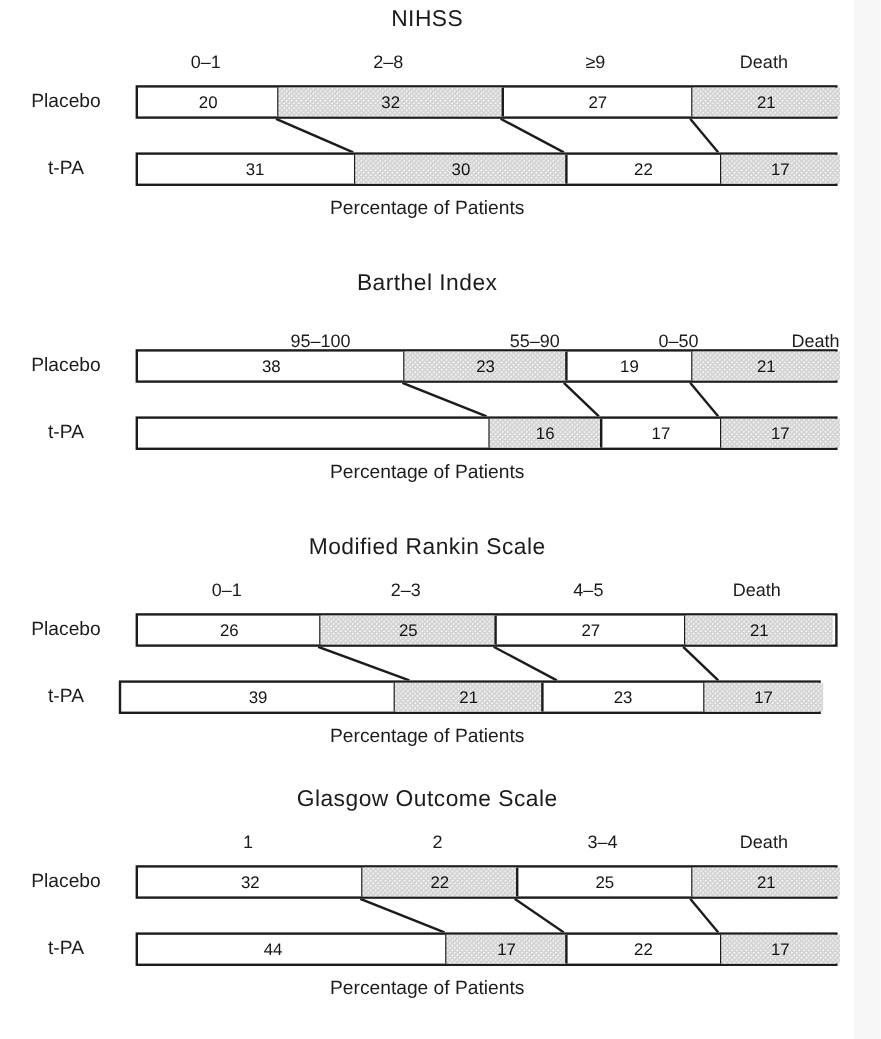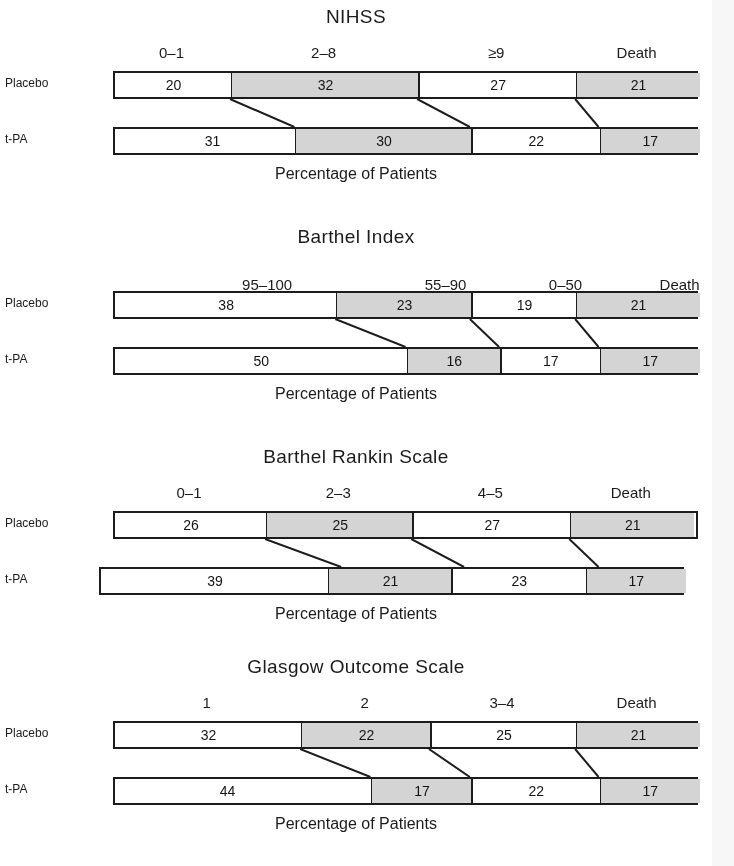--- a/index.html
+++ b/index.html
@@ -54,23 +54,23 @@
   .cat-header {
     position: absolute;
     font-size: 15px;
     color: #1c1c1c;
     text-align: center;
     white-space: nowrap;
     transform: translateX(-50%);
   }
   .row-label {
     position: absolute;
-    font-size: 12px;
-    color: #1c1c1c;
-    text-align: left;
+    font-size: 16px;
+    color: #1c1c1c;
+    text-align: center;
     white-space: nowrap;
     width: 100px;
     left: 5px;
   }
   .bar {
     position: absolute;
     height: 28px;
     box-sizing: border-box;
     border: 2px solid #1c1c1c;
     background: #ffffff;
@@ -169,37 +169,36 @@
       <div class="bar" style="left: 113px; top: 71px; width: 585px;">
         <div class="seg" style="left: 0px; width: 222.3px;">38</div>
         <div class="seg-divider" style="left: 221.3px;"></div>
         <div class="seg shaded" style="left: 222.3px; width: 134.55px;">23</div>
         <div class="seg-divider" style="left: 355.85px;"></div>
         <div class="seg" style="left: 356.85px; width: 105.3px;">19</div>
         <div class="seg-divider" style="left: 461.15px;"></div>
         <div class="seg shaded" style="left: 462.15px; width: 122.85px;">21</div>
       </div>
       <div class="bar" style="left: 113px; top: 127px; width: 585px;">
-        <div class="seg" style="left: 0px; width: 292.5px;">50</div>
         <div class="seg-divider" style="left: 291.5px;"></div>
         <div class="seg shaded" style="left: 292.5px; width: 93.6px;">16</div>
         <div class="seg-divider" style="left: 385.1px;"></div>
         <div class="seg" style="left: 386.1px; width: 99.45px;">17</div>
         <div class="seg-divider" style="left: 484.55px;"></div>
         <div class="seg shaded" style="left: 485.55px; width: 99.45px;">17</div>
       </div>
       <svg class="connectors" width="712" height="28" style="top: 99px;">
         <line x1="335.3" y1="0" x2="405.5" y2="28" stroke="#1c1c1c" stroke-width="2"></line>
         <line x1="469.84999999999997" y1="0" x2="499.1" y2="28" stroke="#1c1c1c" stroke-width="2"></line>
         <line x1="575.1500000000001" y1="0" x2="598.55" y2="28" stroke="#1c1c1c" stroke-width="2"></line>
       </svg>
       <div class="axis-caption" style="top: 165px;">Percentage of Patients</div>
     </div>
     <div class="panel" style="top: 440px; height: 200px;">
-      <div class="panel-title" style="top: 6px;">Barthel Rankin Scale</div>
+      <div class="panel-title" style="top: 6px;">Modified Rankin Scale</div>
       <div class="cat-headers" style="top: 44px;">
         <div class="cat-header" style="left: 189.05px;">0–1</div>
         <div class="cat-header" style="left: 338.225px;">2–3</div>
         <div class="cat-header" style="left: 490.325px;">4–5</div>
         <div class="cat-header" style="left: 630.725px;">Death</div>
       </div>
       <div class="row-label" style="top: 76px;">Placebo</div>
       <div class="row-label" style="top: 132px;">t-PA</div>
       <div class="bar" style="left: 113px; top: 71px; width: 585px;">
         <div class="seg" style="left: 0px; width: 152.1px;">26</div>

